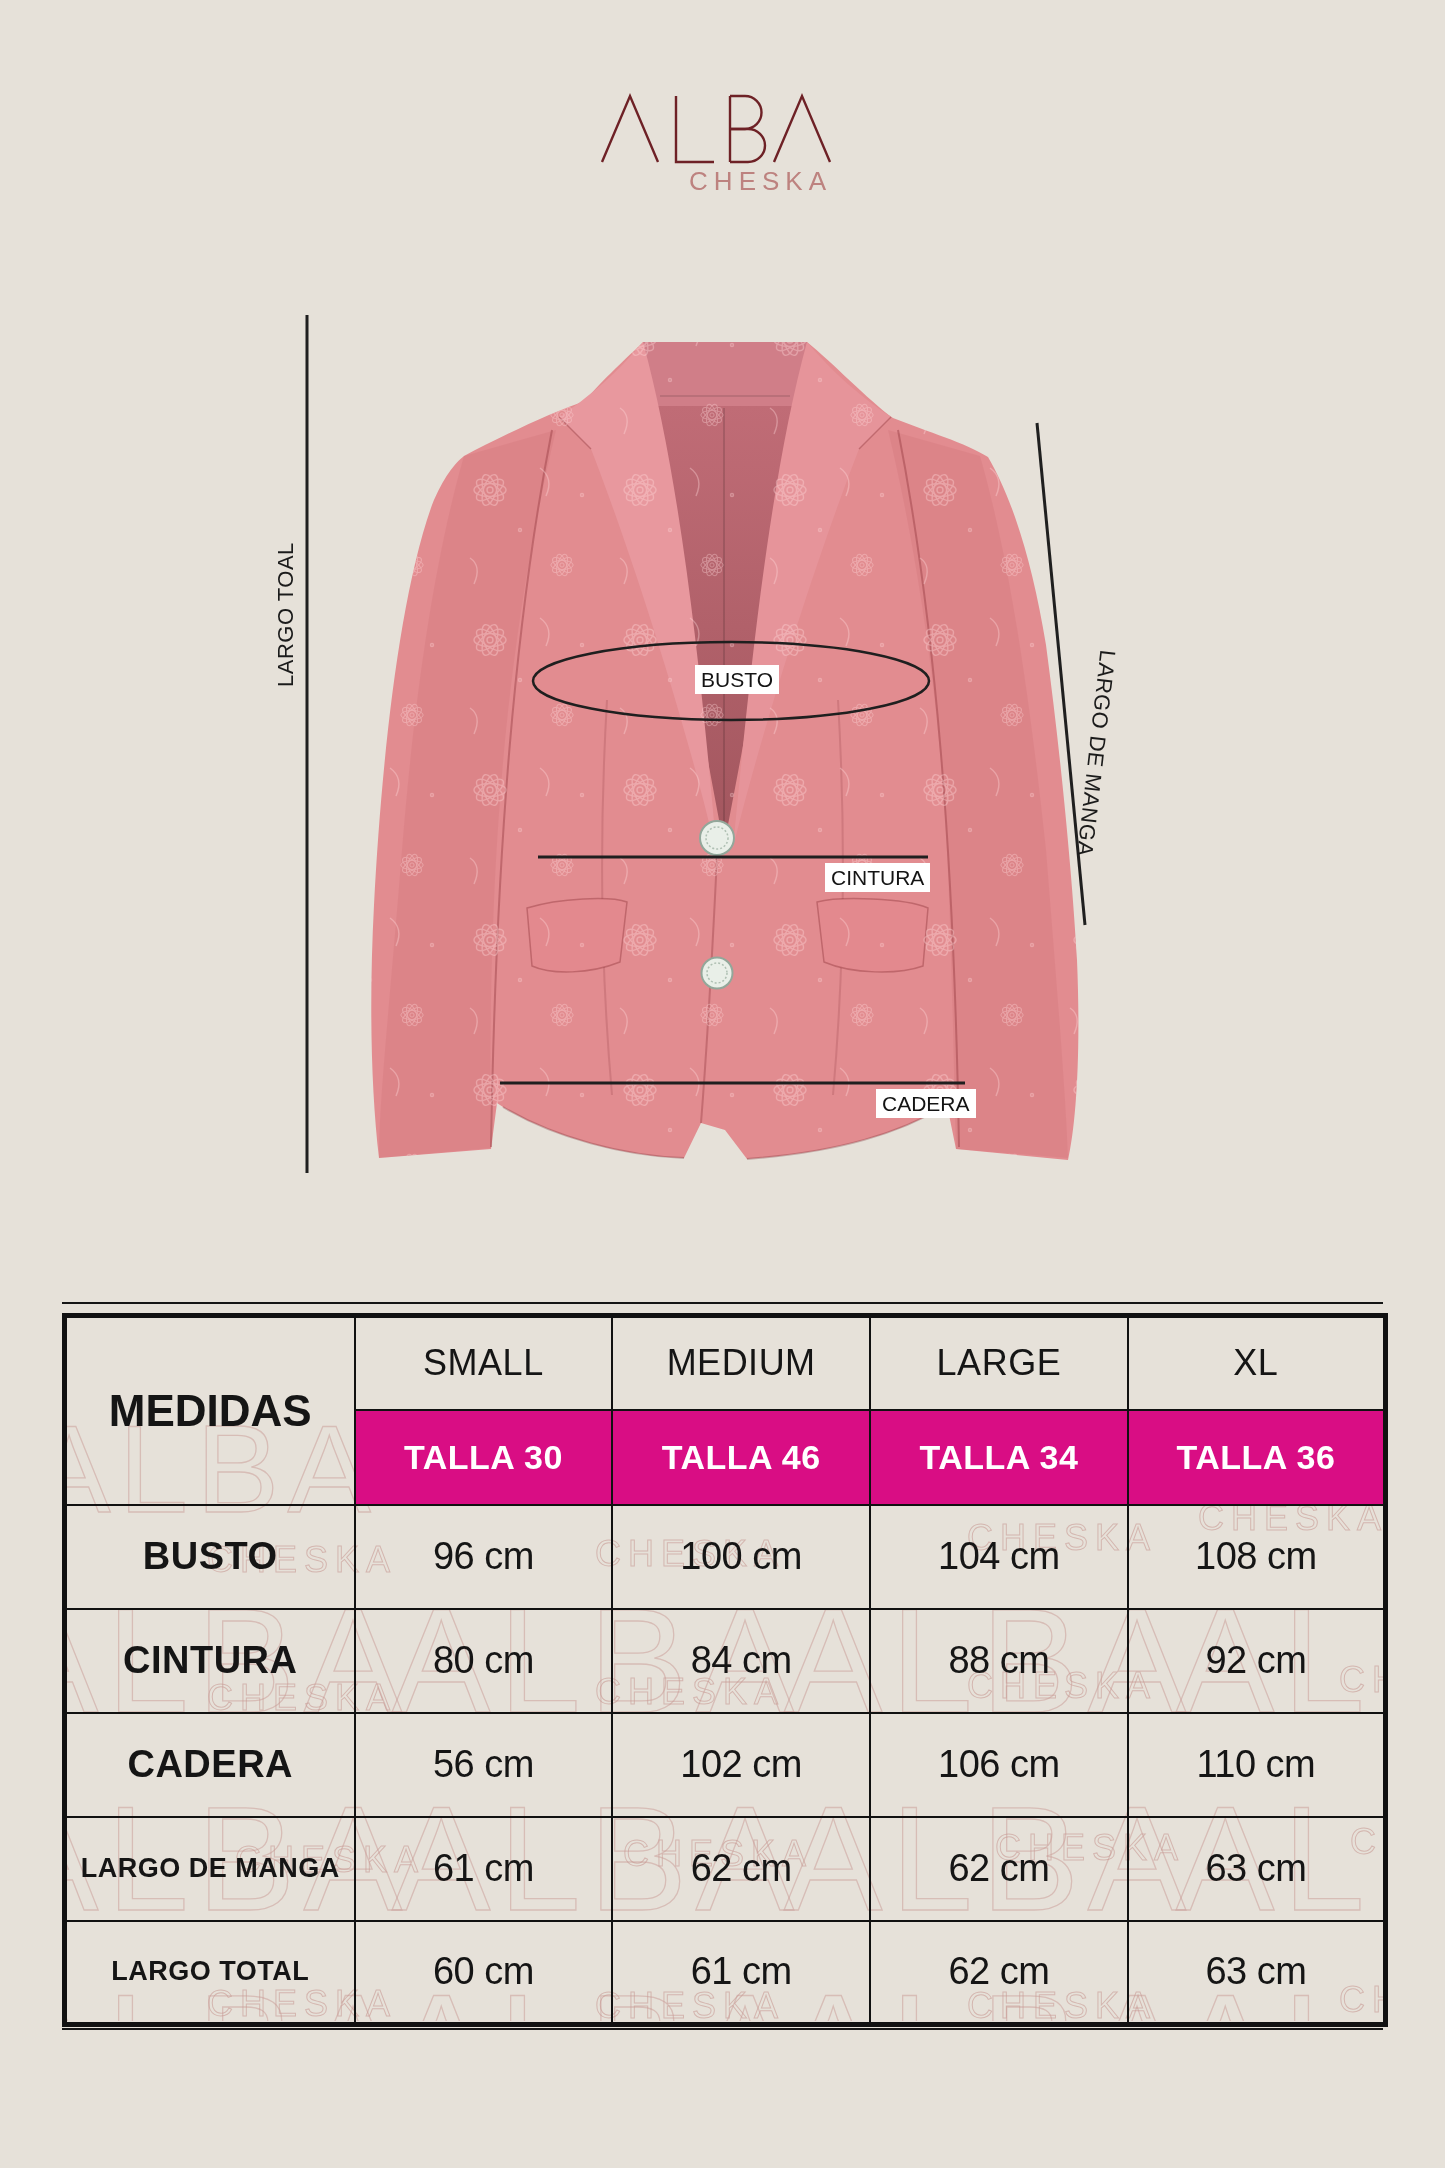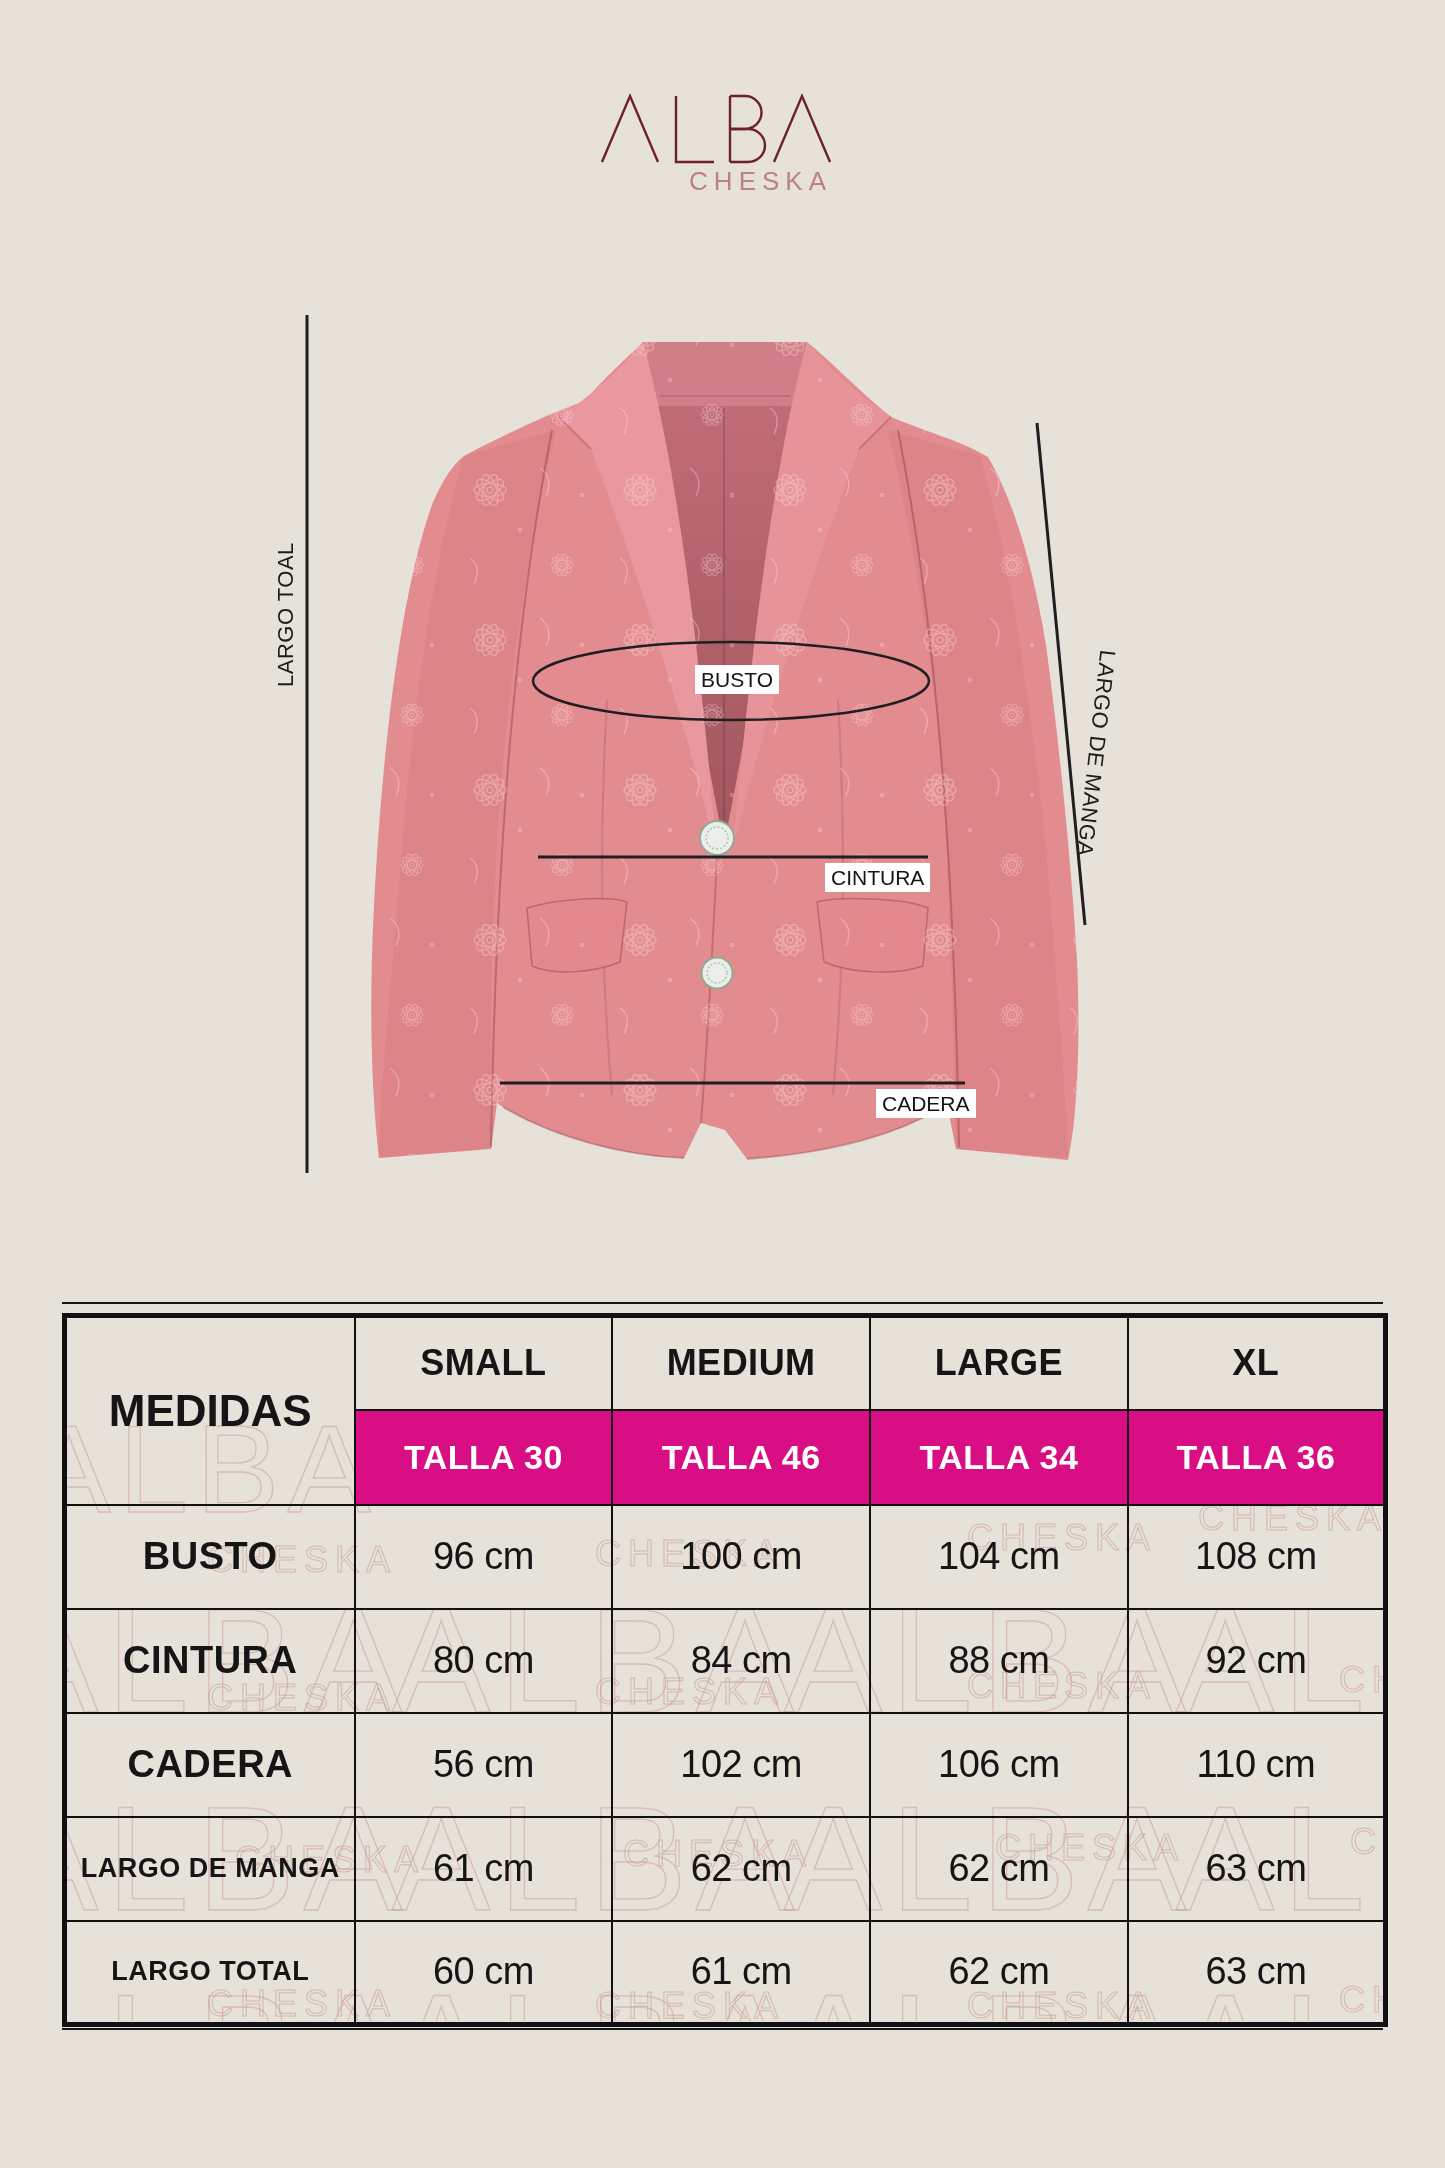--- a/index.html
+++ b/index.html
@@ -42,21 +42,21 @@
   #line-bottom{top:2028px;}
   #size-table{
     position:absolute;left:62px;top:1313px;width:1321px;height:708px;z-index:2;
     border-collapse:collapse;table-layout:fixed;background:transparent;
   }
   #size-table td,#size-table th{
     border:2.5px solid #111;text-align:center;vertical-align:middle;
     padding:0;overflow:hidden;
   }
   #size-table{border:5px solid #111;}
-  th.size-h{font-size:36px;font-weight:700;letter-spacing:0.5px;background:transparent;}
+  th.size-h{font-size:36px;font-weight:400;letter-spacing:0.5px;background:transparent;}
   td.corner{font-size:44px;font-weight:700;background:transparent;}
   tr.talla-row td{
     background:#D90D84;color:#ffffff;font-size:34px;font-weight:700;
     letter-spacing:0.5px;border-bottom-width:4px;
   }
   td.rlabel{font-size:38px;font-weight:700;letter-spacing:0.5px;}
   td.rlabel.small{font-size:27px;}
   td.val{font-size:38px;font-weight:400;letter-spacing:-0.5px;border-radius:29px;}
   tr.hrow{height:94px;}
   tr.talla-row{height:95px;margin-top:36px;}

